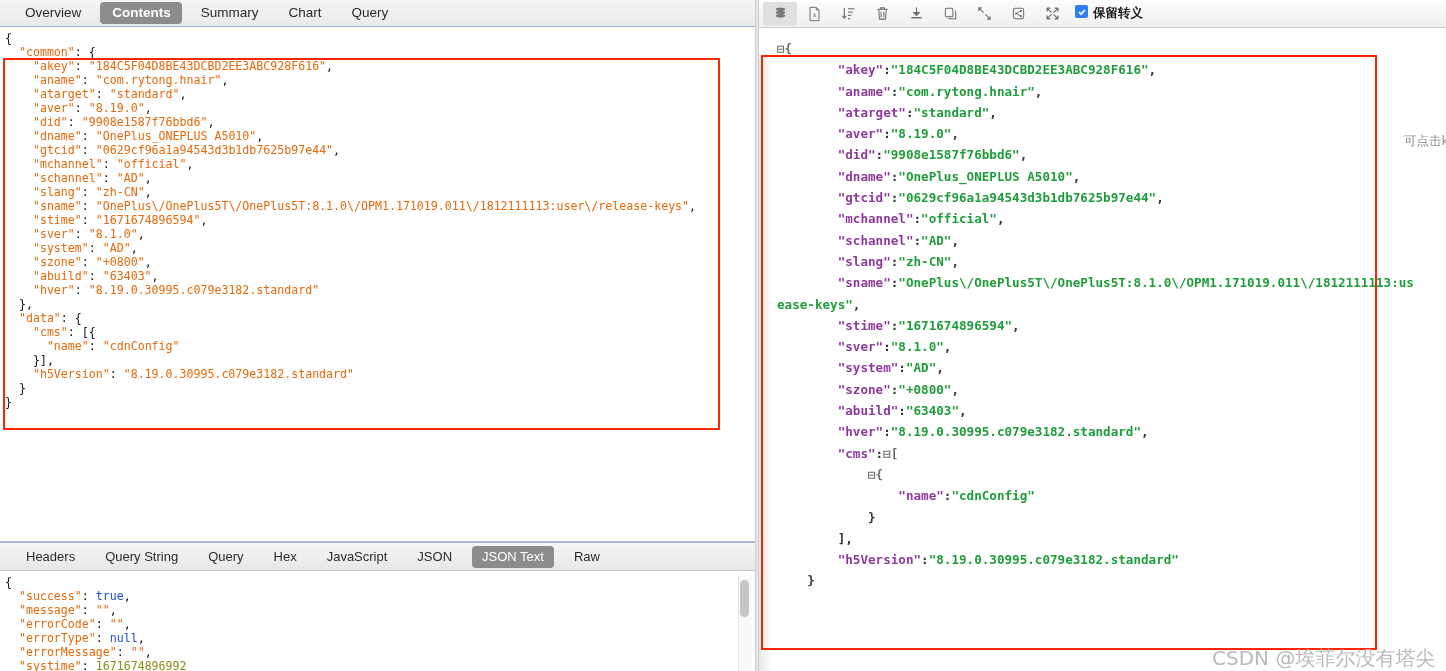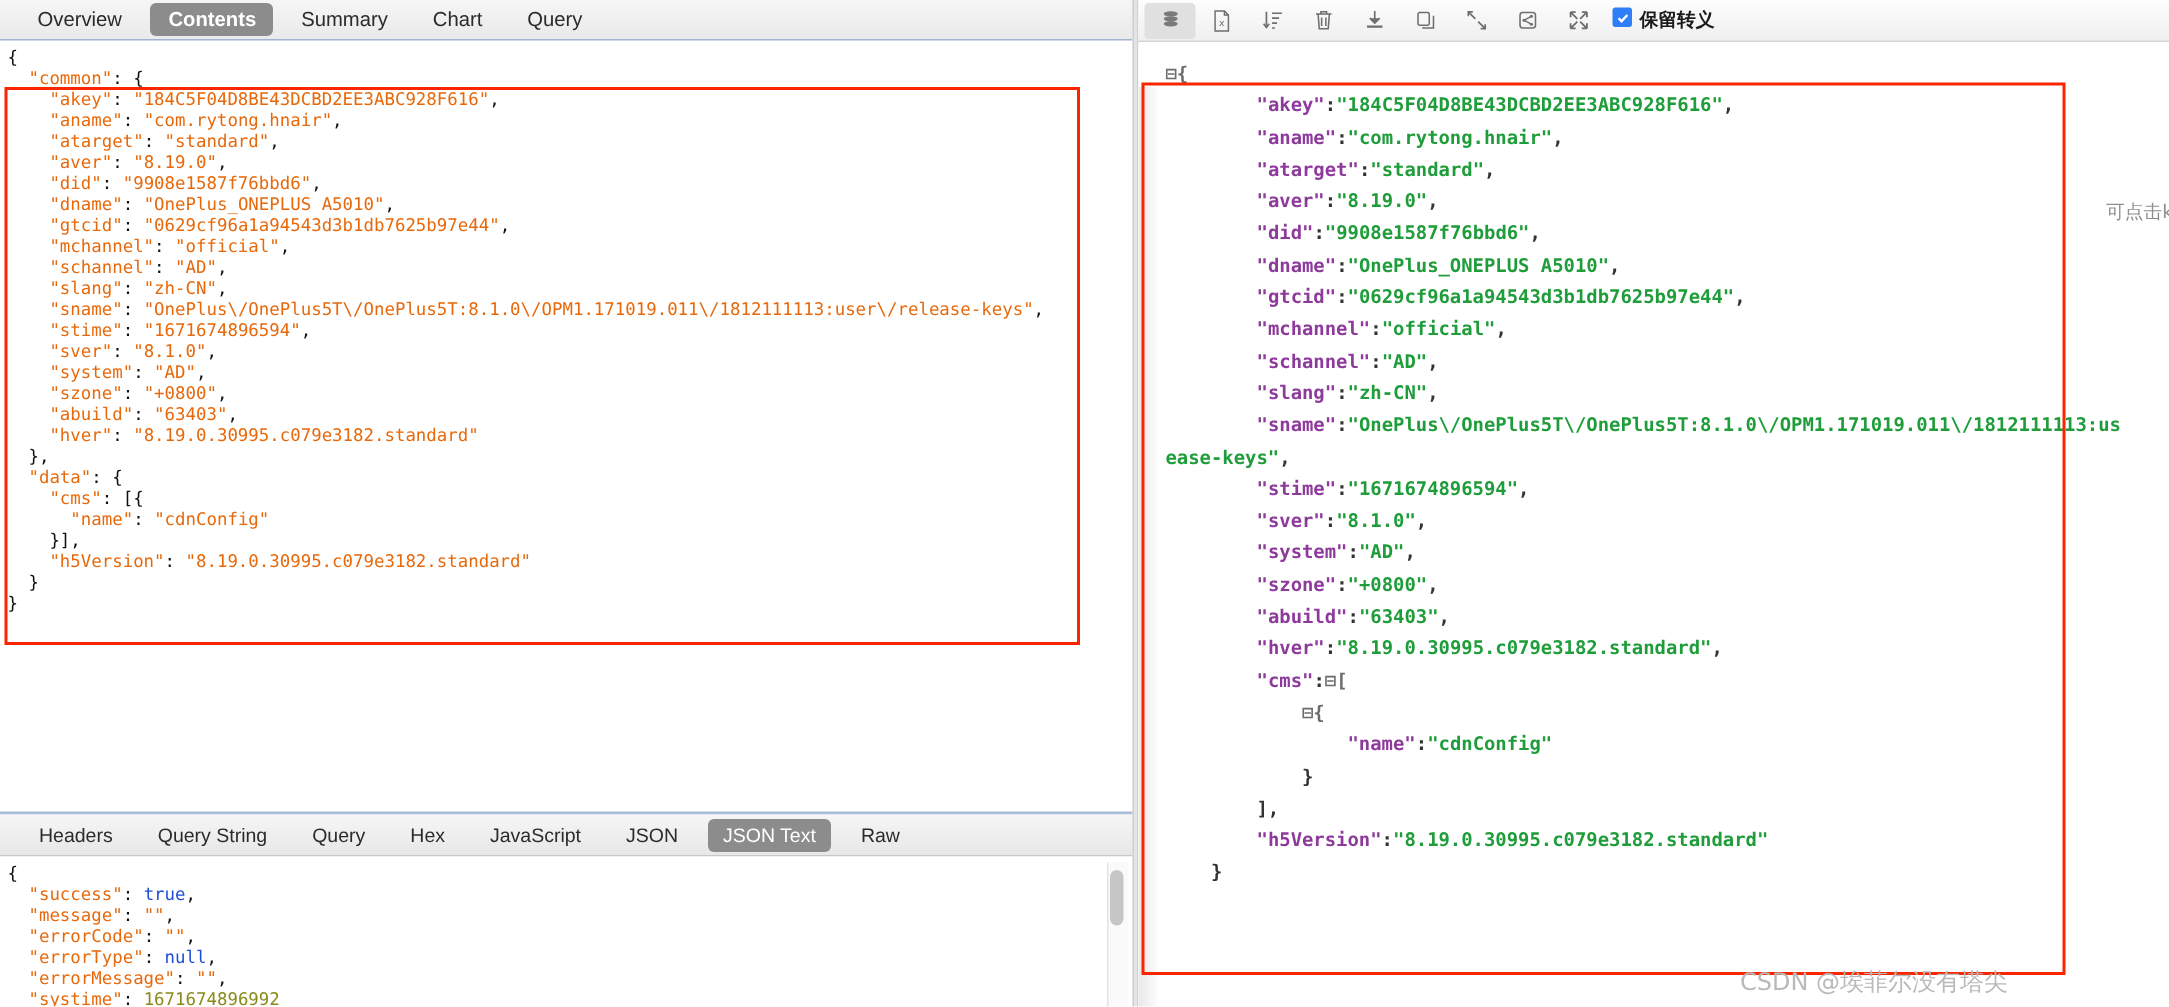--- a/index.html
+++ b/index.html
@@ -97,21 +97,21 @@
     border:2px solid #fb2500;box-sizing:border-box;pointer-events:none;
   }
   .right-gutter{position:absolute;left:0;top:29px;width:14px;height:642px;
     background:linear-gradient(to right,#e8e8e8,#ffffff);}
 
   .hint-text{
     position:absolute;left:1404px;top:133px;font-size:12.5px;color:#8f8f8f;white-space:nowrap;
     font-family:"DejaVu Sans","Liberation Sans",sans-serif;
   }
   .watermark{
-    position:absolute;left:1160px;top:645px;font-size:16px;color:#b9b9b9;white-space:nowrap;
+    position:absolute;left:1212px;top:645px;font-size:20px;color:#b9b9b9;white-space:nowrap;
     font-family:"DejaVu Sans","Liberation Sans",sans-serif;
   }
 
   
   .k1{color:#e8690b;}      
   .s1{color:#e8690b;}      
   .p1{color:#111111;}      
   .b1{color:#1d4ed8;}      
   .n1{color:#8a8a19;}      
   .k2{color:#8e3a9c;}      

